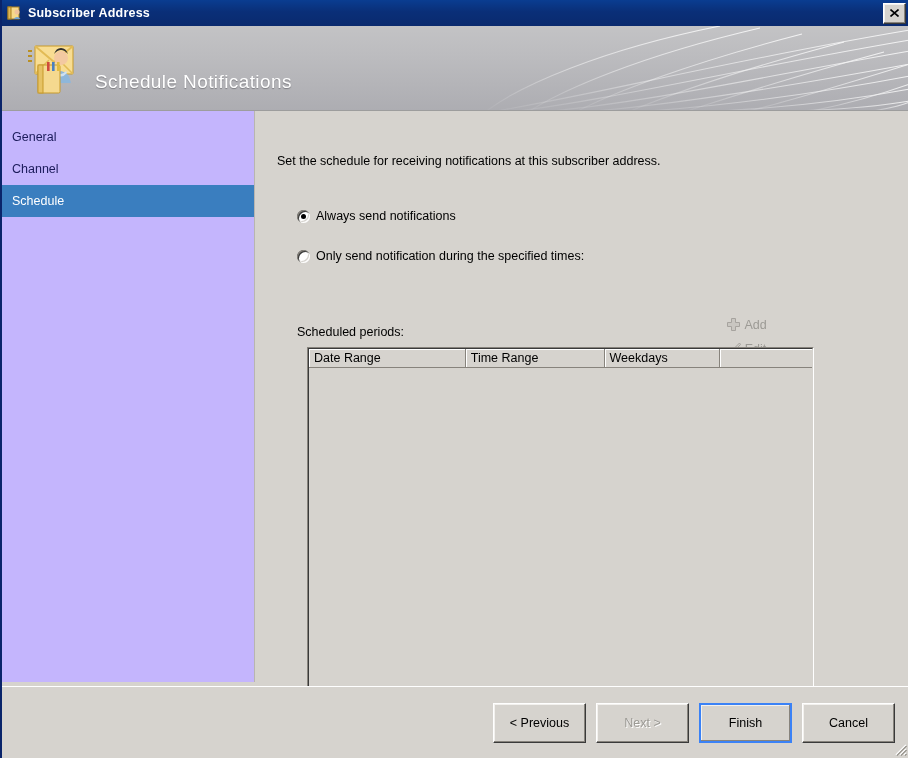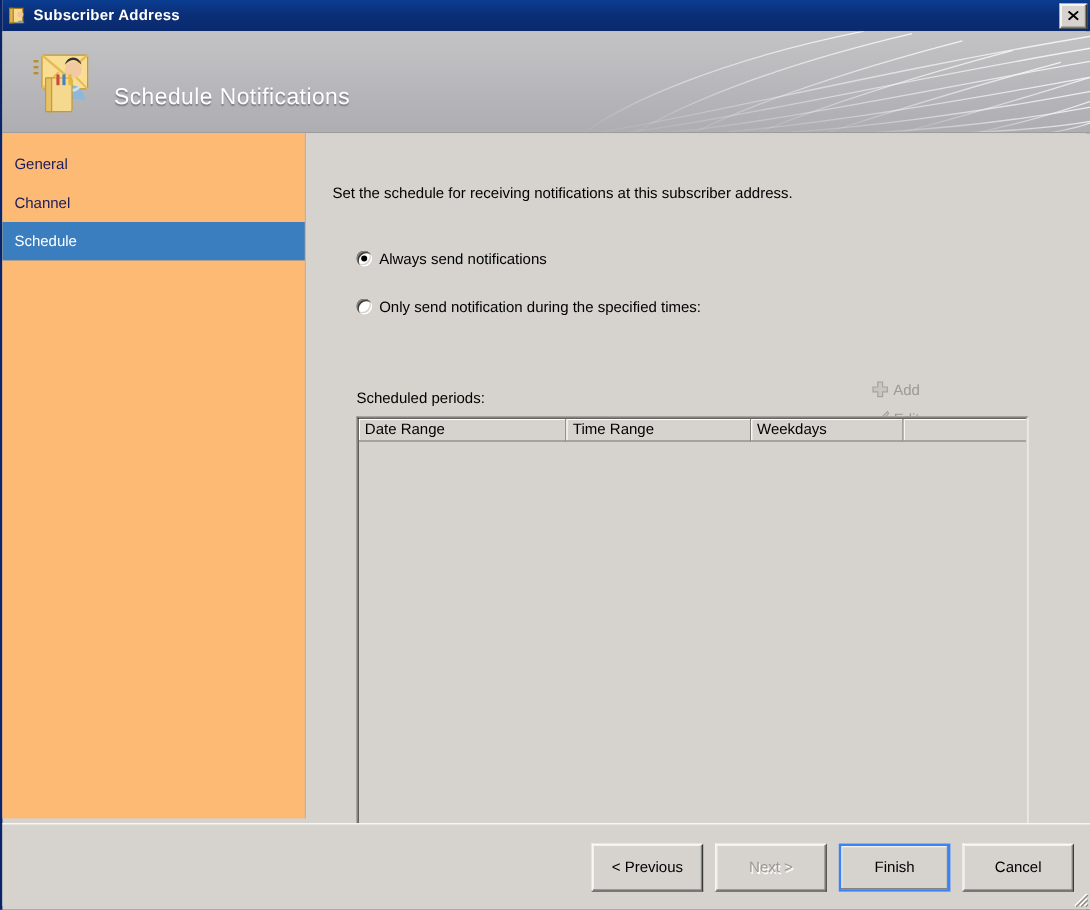--- a/index.html
+++ b/index.html
@@ -112,21 +112,21 @@
     width: 908px;
     height: 575px;
   }
 
   
   #sidebar {
     position: absolute;
     left: 0; top: 0;
     width: 253px;
     height: 571px;
-    background: #fdba74;
+    background: #c4b5fd;
     border-right: 1px solid #b8b5b0;
     box-sizing: border-box;
     padding-top: 10px;
   }
   .nav-item {
     height: 32px;
     line-height: 32px;
     padding-left: 10px;
     font-size: 12.5px;
     color: #1b1b5a;
@@ -152,21 +152,21 @@
     font-size: 12.5px;
     color: #000000;
     white-space: nowrap;
   }
 
   
   .radio-row {
     position: absolute;
     left: 42px;
     display: flex;
-    align-items: flex-start;
+    align-items: center;
     cursor: default;
     white-space: nowrap;
   }
   .radio-row.r1 { top: 98px; }
   .radio-row.r2 { top: 138px; }
   .radio-mark {
     width: 13px; height: 13px;
     border-radius: 50%;
     background: #ffffff;
     box-shadow:
@@ -212,22 +212,22 @@
     color: #9c9a95;
     font-size: 12.5px;
     cursor: default;
     white-space: nowrap;
   }
   .tool-btn svg { display: block; }
 
   
   #grid {
     position: absolute;
-    left: 42px; top: 236px;
-    width: 560px;
+    left: 52px; top: 236px;
+    width: 507px;
     height: 395px;
     background: #d6d3ce;
     border: 1px solid #87837c;
     border-right-color: #ffffff;
     border-bottom-color: #ffffff;
     box-sizing: border-box;
   }
   #grid-inner {
     position: absolute;
     left: 0; top: 0; right: 0; bottom: 0;

